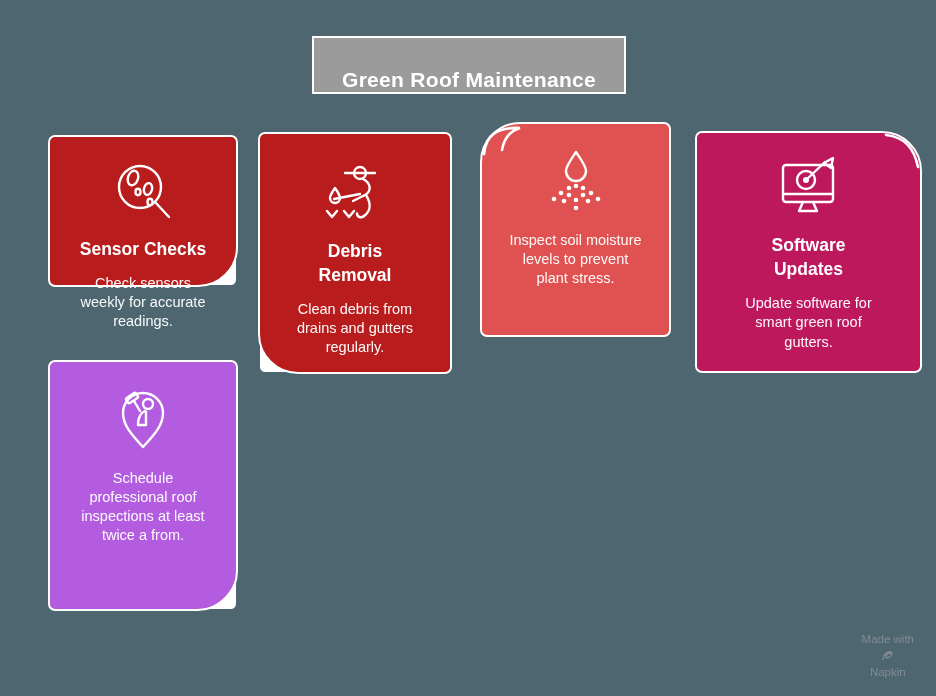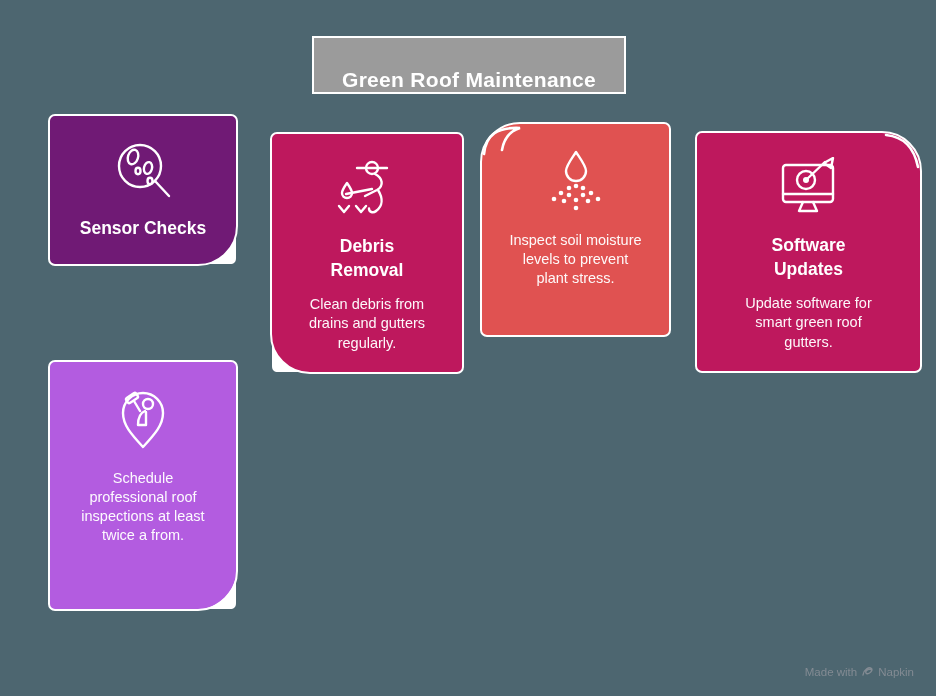--- a/index.html
+++ b/index.html
@@ -40,52 +40,55 @@
   .corner-tr{ border-top-right-radius:40px; }
   .curl{ position:absolute; pointer-events:none; }
   .curl.br{ right:-2px; bottom:-2px; }
   .curl.bl{ left:-2px; bottom:-2px; }
   .curl.tl{ left:-2px; top:-2px; }
   .curl.tr{ right:-2px; top:-2px; }
   
   .footer{
     position:absolute; right:22px; bottom:18px;
     display:flex; align-items:center; gap:4px;
-    color:#838b93; font-size:11.5px; text-decoration:none;
+    color:#838b93; font-size:11.5px; text-decoration:none;flex-direction:column;
   }
   .footer svg{ display:block; }
   svg.line-icon *{ stroke:#fff; fill:none; stroke-width:2.4;
     stroke-linecap:round; stroke-linejoin:round; }
   svg.line-icon .fill{ fill:#fff; stroke:none; }
 </style>
 </head>
 <body>
 
 <div id="canvas" style="background-color: rgb(77, 102, 112);">
 
   <div class="title-box" style="background-color: rgb(155, 155, 155);">
     <h1>Green Roof Maintenance</h1>
   </div>
 
-  <div class="card corner-br" style="left: 48px; top: 114px; width: 190px; height: 152px; background-color: #701a75;">
+  <div class="card corner-br" style="left: 48px; top: 135px; width: 190px; height: 152px; background-color: #b91c1c;">
     <svg class="icon line-icon" width="72" height="62" viewBox="0 0 72 62">
       <circle cx="33" cy="26" r="21"></circle>
       <line x1="48" y1="41" x2="62" y2="56"></line>
       <ellipse cx="26" cy="17" rx="5" ry="7.5" transform="rotate(18 26 17)"></ellipse>
       <ellipse cx="31" cy="31" rx="2.5" ry="3.2"></ellipse>
       <ellipse cx="41" cy="28" rx="4" ry="6" transform="rotate(14 41 28)"></ellipse>
       <ellipse cx="43" cy="41" rx="2.5" ry="3.2"></ellipse>
     </svg>
     <h2 class="card-title">Sensor Checks</h2>
+    <p class="card-body">Check sensors
+weekly for accurate
+readings.</p>
     <svg class="curl br" width="38" height="38" viewBox="0 0 38 38">
       <path d="M36 6 C33 21 22 32 6 36 L30 36 C34 36 36 34 36 30 Z" fill="#fff"></path>
     </svg>
   </div>
 
-  <div class="card corner-bl" style="left: 270px; top: 132px; width: 194px; height: 242px; background-color: #be185d;">
+  <div class="card corner-bl" style="left: 258px; top: 132px; width: 194px; height: 242px; background-color: #b91c1c; justify-content: center;">
     <svg class="icon line-icon" width="72" height="62" viewBox="0 0 72 62">
       <circle cx="41" cy="10" r="6"></circle>
       <line x1="26" y1="10" x2="56" y2="10"></line>
       <path d="M44 16 C52 20 53 28 46 32 L34 38"></path>
       <line x1="15" y1="36" x2="41" y2="31"></line>
       <path d="M47 32 C52 40 52 48 45 53"></path>
       <path d="M45 53 c-3 2.5 -7 1 -7 -2.5"></path>
       <path d="M16 25 c-3.5 5 -5 7.5 -5 10 a5 5 0 0 0 10 0 c0 -2.5 -1.5 -5 -5 -10 z"></path>
       <polyline points="8,48 13,54 18,48"></polyline>
       <polyline points="25,48 30,54 35,48"></polyline>

